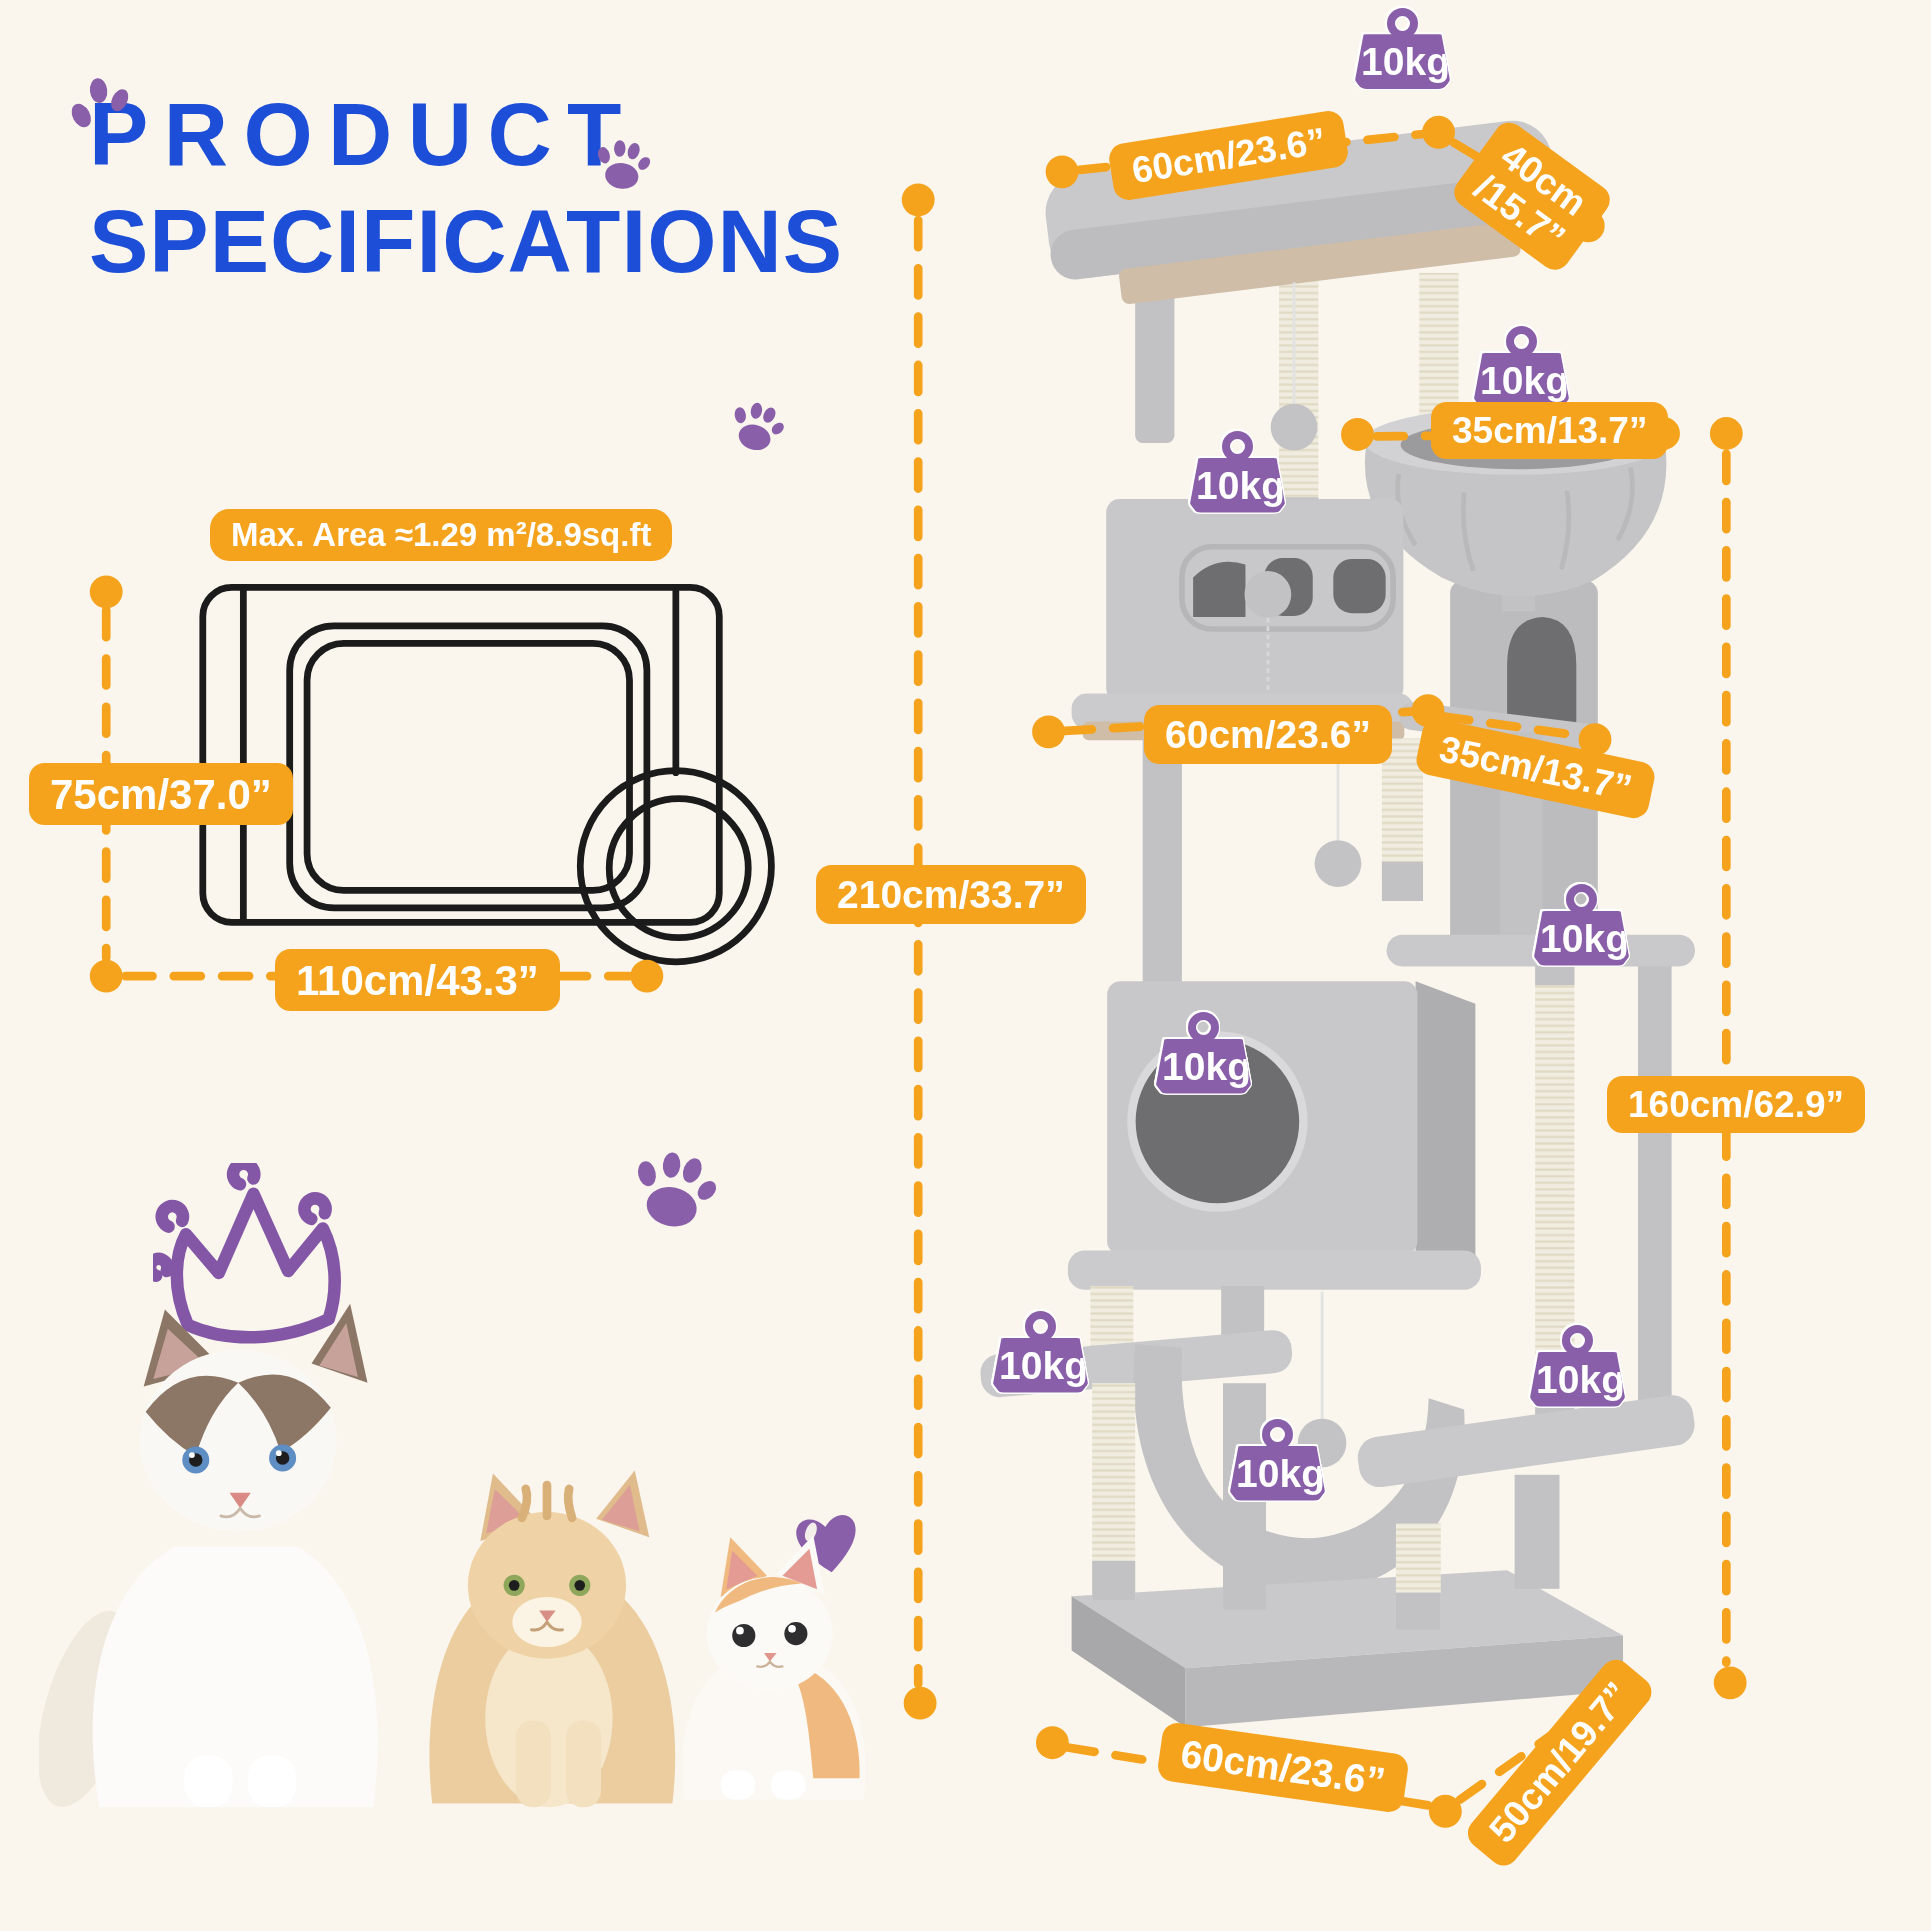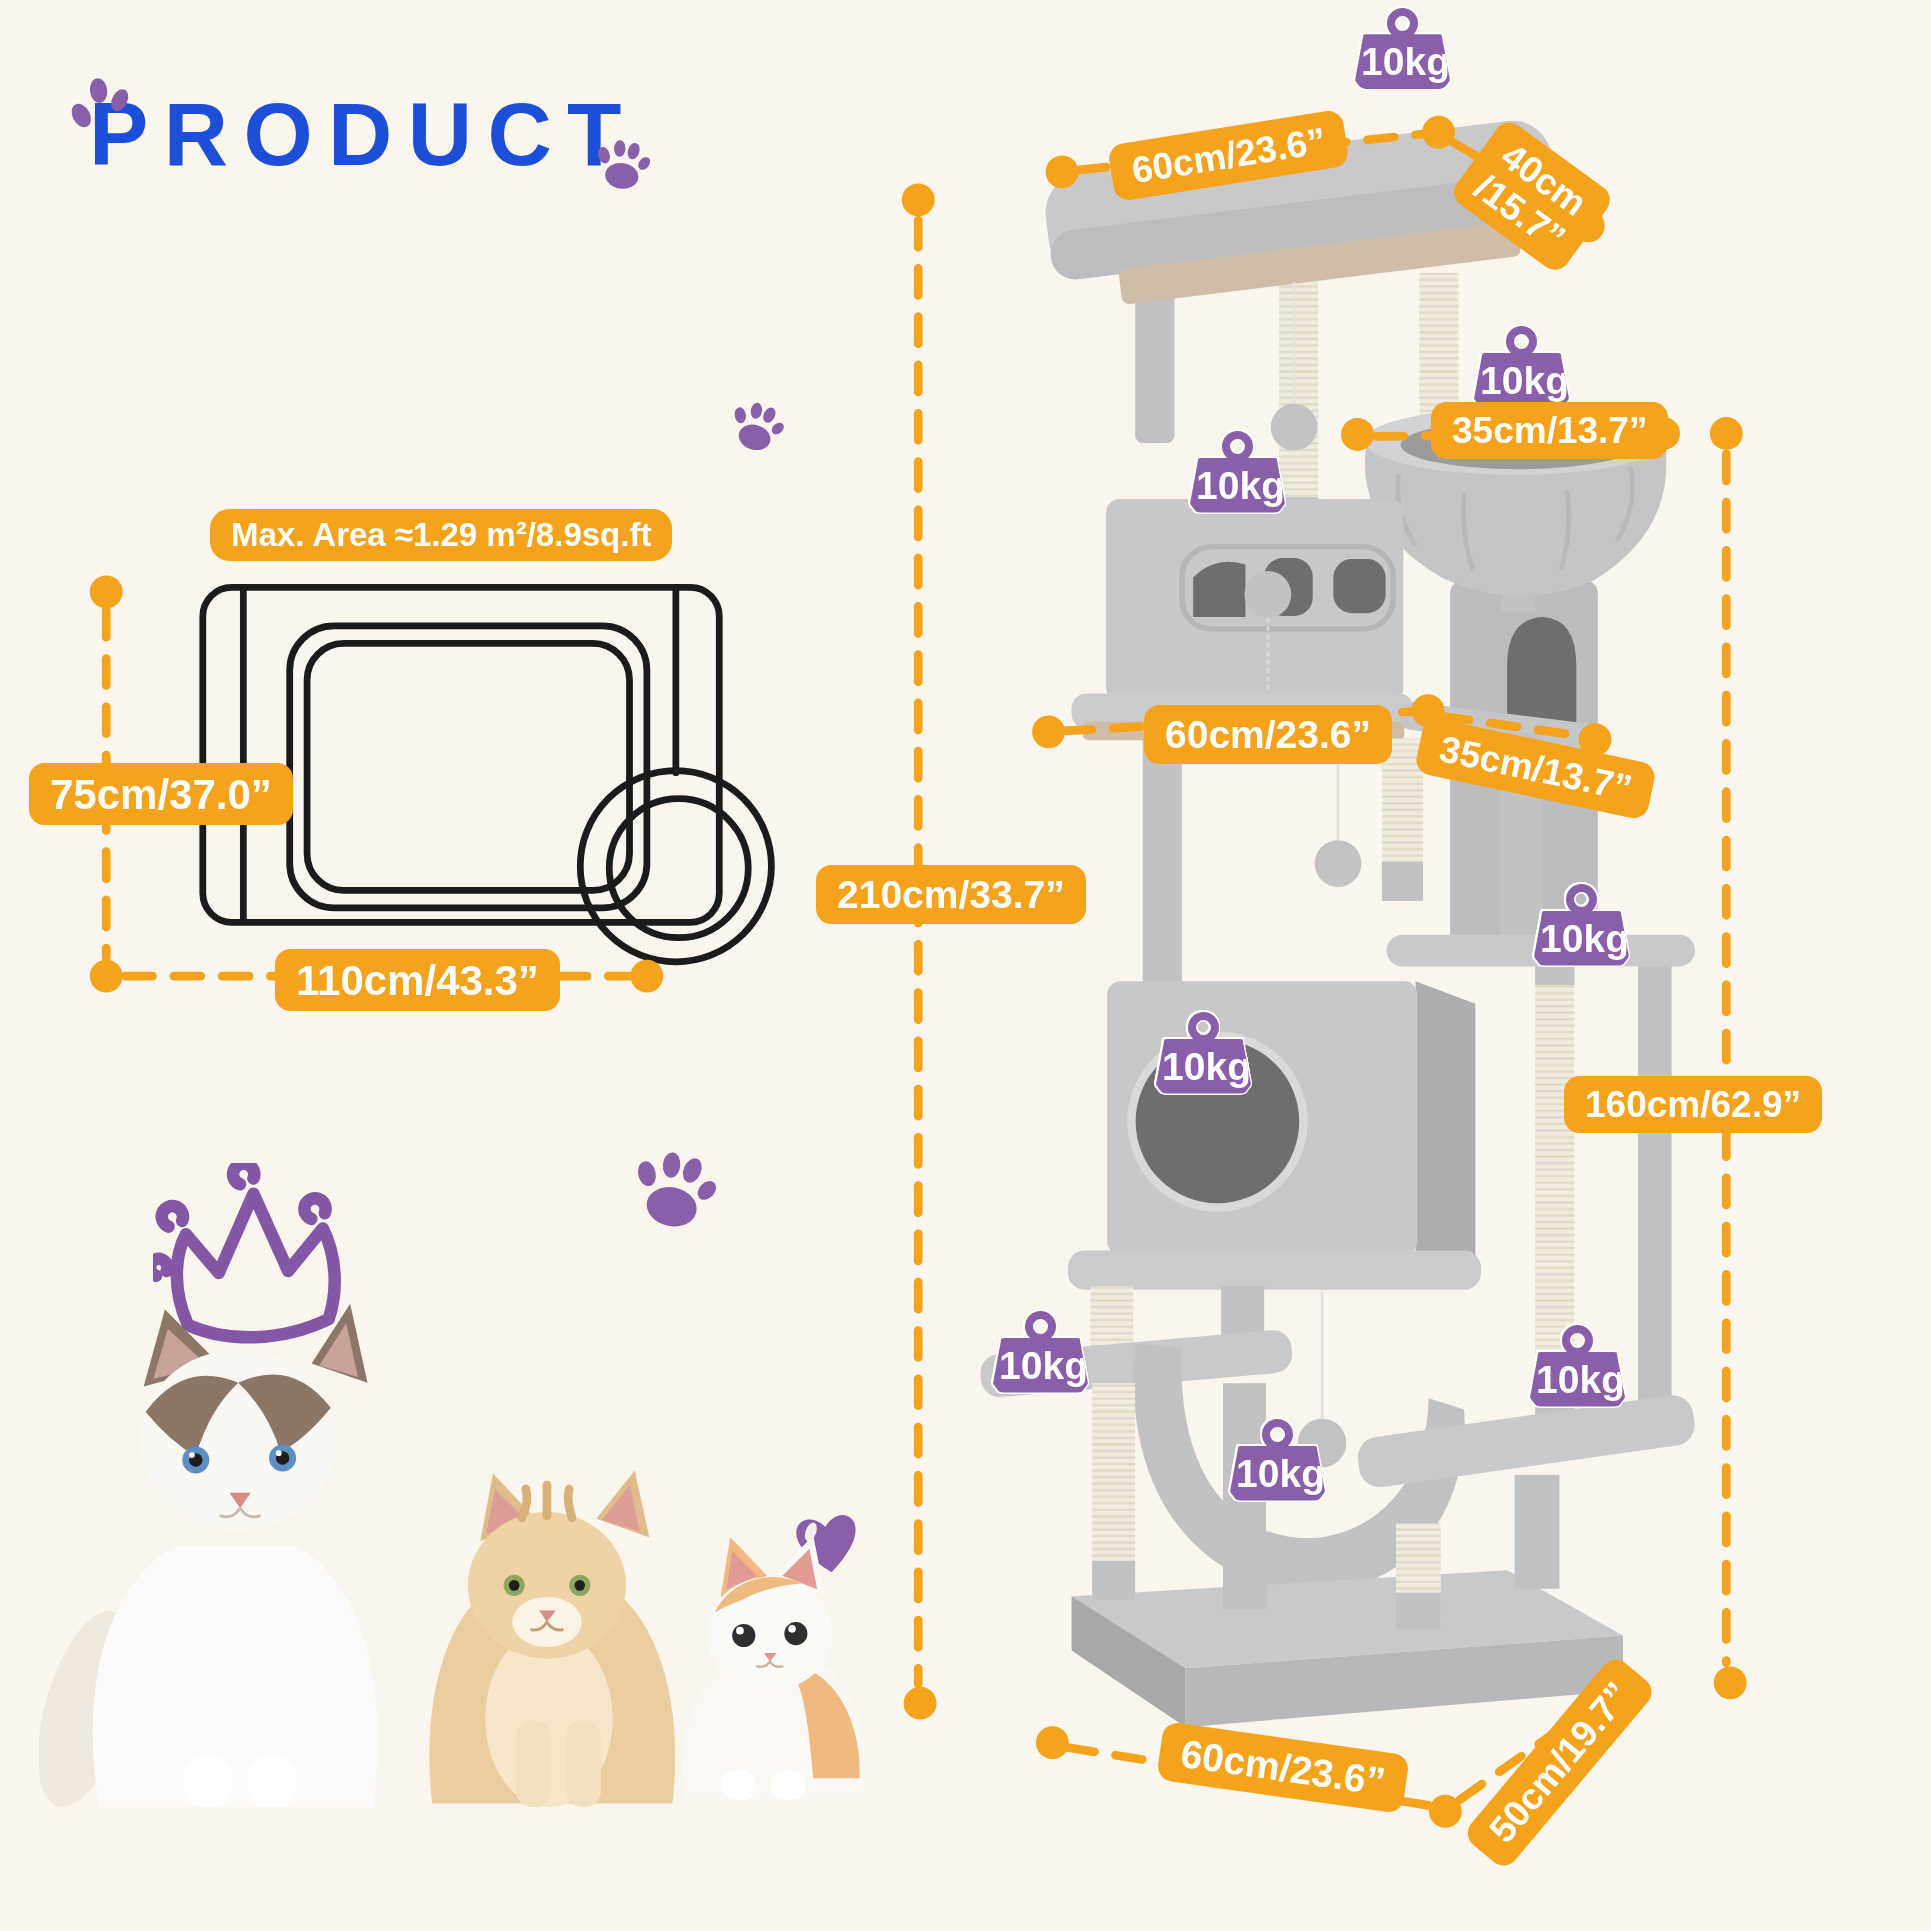--- a/index.html
+++ b/index.html
@@ -34,20 +34,21 @@
   svg{display:block;}
   .layer{position:absolute;left:0;top:0;width:1931px;height:1931px;pointer-events:none;}
 </style>
 </head>
 <body>
 
 <div class="canvas">
 
   <div class="title">
     <div class="l1">PRODUCT</div>
+    <div class="l2">SPECIFICATIONS</div>
   </div>
 
   <svg class="abs" style="left:64px;top:73px" width="73" height="64" viewBox="0 0 76 66">
     <g fill="#8A5FA9">
       <ellipse cx="18" cy="44" rx="9" ry="13" transform="rotate(-28 18 44)"></ellipse>
       <ellipse cx="36" cy="18" rx="9" ry="13" transform="rotate(-6 36 18)"></ellipse>
       <ellipse cx="58" cy="28" rx="8" ry="12" transform="rotate(26 58 28)"></ellipse>
     </g>
   </svg>
 
@@ -359,21 +360,21 @@
   </div>
   <div class="dim" style="left:1144px;top:705px;">
     <span>60cm/23.6”</span>
   </div>
   <div class="dim f38" style="left:1417px;top:740px;transform:rotate(12deg);">
     <span>35cm/13.7”</span>
   </div>
   <div class="dim" style="left:816px;top:865px;">
     <span>210cm/33.7”</span>
   </div>
-  <div class="dim f38" style="left:1564px;top:1076px;">
+  <div class="dim f38" style="left:1607px;top:1076px;">
     <span>160cm/62.9”</span>
   </div>
   <div class="dim" style="left:1159px;top:1738px;transform:rotate(8deg);">
     <span>60cm/23.6”</span>
   </div>
   <div class="dim f38" style="left:1441px;top:1734px;transform:rotate(-50deg);">
     <span>50cm/19.7”</span>
   </div>
 
 </div>

